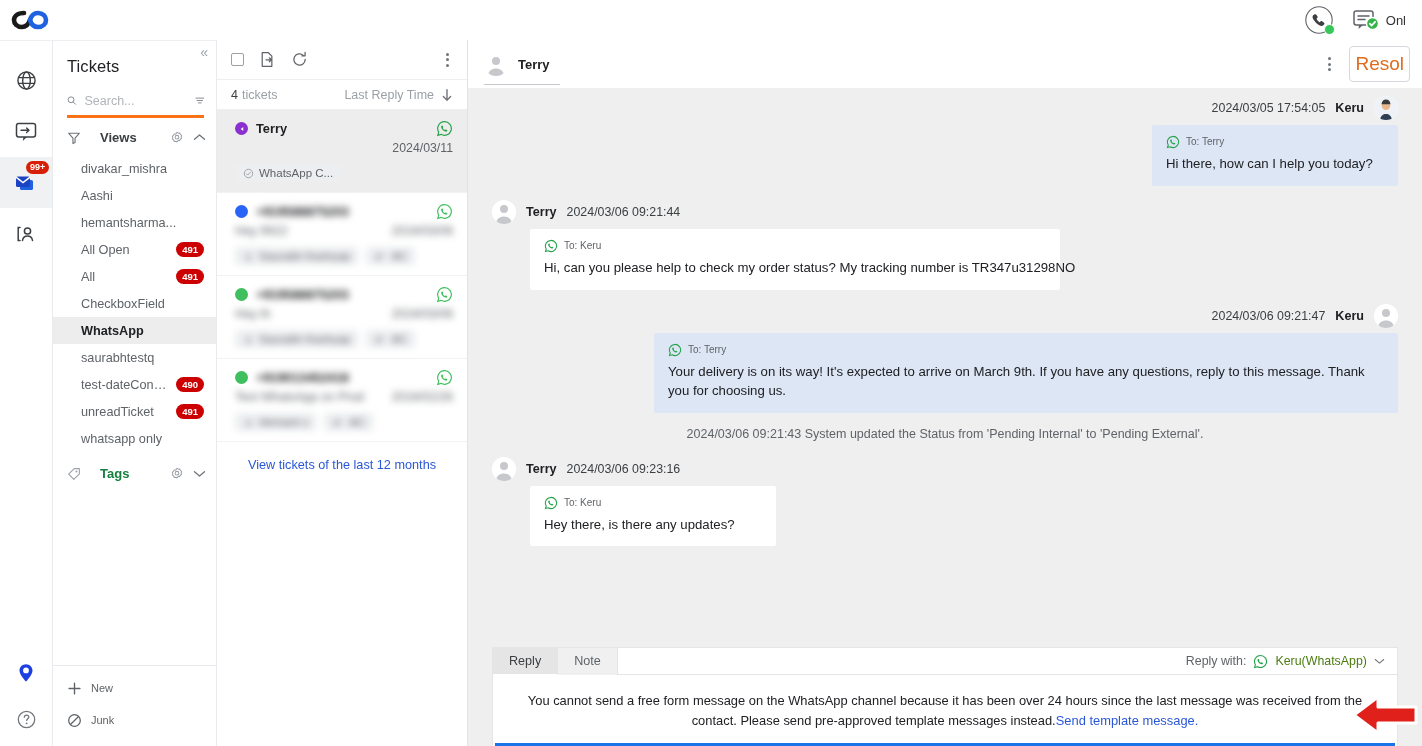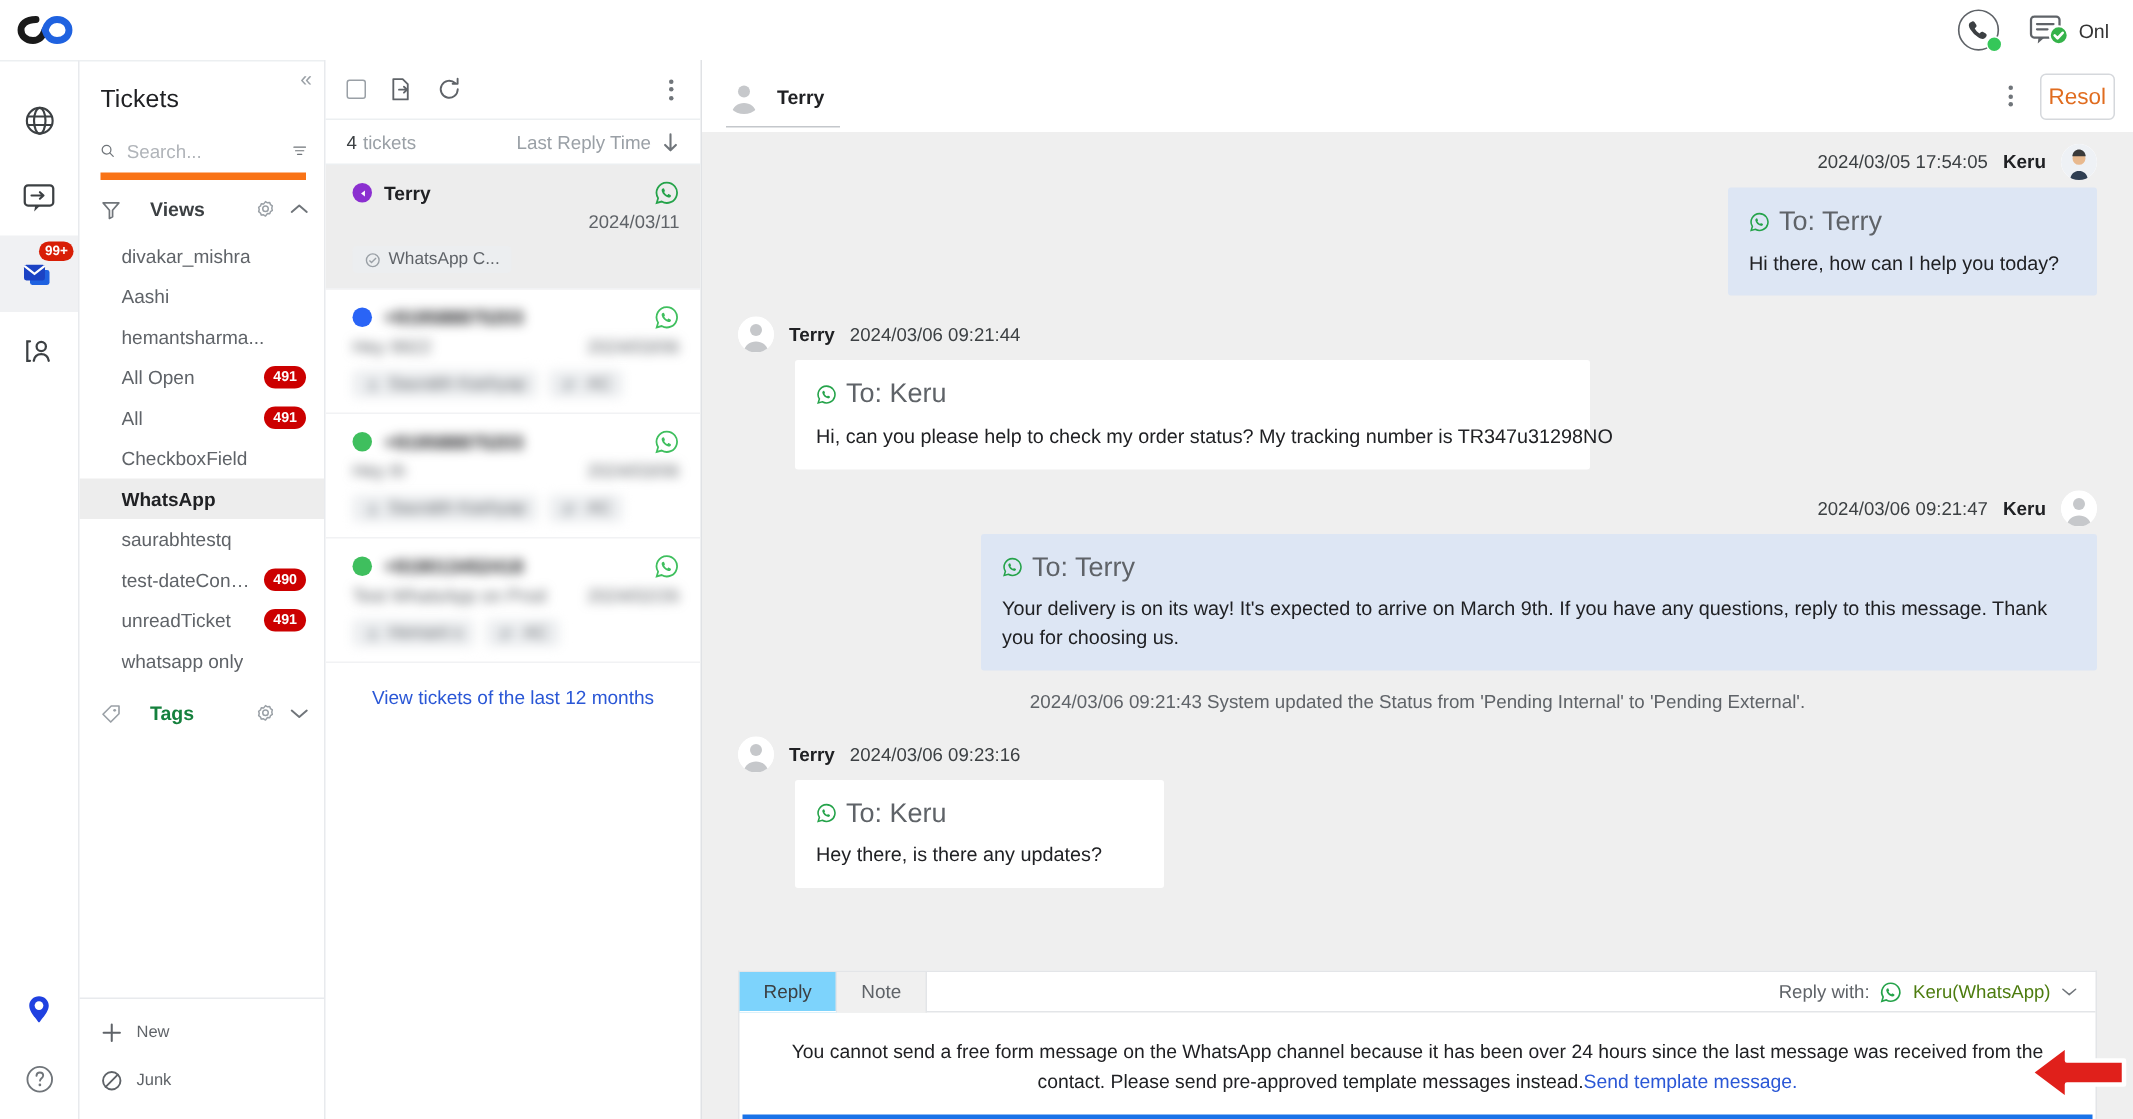--- a/index.html
+++ b/index.html
@@ -62,21 +62,21 @@
   .views-head {
     padding: 16px 14px 0 14px; position: relative;
   }
   .collapse-btn {
     position: absolute; right: 8px; top: 4px; color: #9aa0a6; font-size: 14px;
     cursor: pointer; line-height: 1;
   }
   .views-title { font-size: 16.5px; color: #202124; font-weight: 400; letter-spacing: .1px; }
   .search-row {
     margin: 17px 12px 0 14px; display: flex; align-items: center; gap: 8px;
-    border-bottom: 5px solid #f97316; padding-bottom: 7px;
+    border-bottom: 3px solid #f97316; padding-bottom: 7px;
   }
   .search-input {
     border: 0; outline: 0; flex: 1 1 auto; font-size: 12.5px; color: #5f6368;
     font-family: "Liberation Sans", sans-serif; background: transparent; min-width: 0;
   }
   .search-input::placeholder { color: #b0b4b9; }
   .section-row {
     display: flex; align-items: center; gap: 19px;
     padding: 12px 10px 10px 14px; cursor: pointer;
   }
@@ -161,54 +161,54 @@
   }
   .conv-tab { display: flex; align-items: center; gap: 10px; height: 48px;
               padding: 0 14px 0 0; position: relative; }
   .conv-tab-name { font-size: 13px; font-weight: bold; color: #202124; }
   .conv-tab-underline { position: absolute; left: 0; bottom: 3px; width: 76px; height: 1.5px; background: #c4c7cb; }
   .conv-head-sp { flex: 1 1 auto; }
   .kebab-v { display: flex; flex-direction: column; gap: 2.5px; cursor: pointer; padding: 4px; }
   .kebab-v i { width: 3px; height: 3px; border-radius: 50%; background: #70757a; display: block; }
   .resolve-btn {
     border: 1px solid #d5d8dc; border-radius: 4px; background: #fff;
-    color: #e06c1f; font-size: 15px; padding: 6px 5px; white-space: nowrap;
+    color: #e06c1f; font-size: 19px; padding: 6px 5px; white-space: nowrap;
     cursor: pointer; margin-left: 14px; font-family: "Liberation Sans", sans-serif;
   }
 
   .conv-body { flex: 1 1 auto; overflow: hidden; padding: 8px 24px 0 24px; min-height: 0; }
 
   .msg { margin-bottom: 14px; }
   .msg-meta { display: flex; align-items: center; gap: 10px; margin-bottom: 5px; }
   .msg.out .msg-meta { justify-content: flex-end; }
   .msg-who { font-size: 12.6px; font-weight: bold; color: #202124; }
   .msg-time { font-size: 12.4px; color: #3c4043; }
   .bubble {
     border-radius: 2px; padding: 10px 14px 12px 14px;
     font-size: 13.2px; color: #202124; line-height: 1.42;
     max-width: 745px;
   }
   .bubble.in { background: #ffffff; margin-left: 38px; }
   .bubble.out { background: #dde6f4; margin-left: auto; }
   .bubble-to {
-    display: flex; align-items: center; gap: 6px; font-size: 18px;
+    display: flex; align-items: center; gap: 6px; font-size: 10px;
     color: #5f6368; margin-bottom: 6px;
   }
   .sysline { text-align: center; font-size: 12.5px; color: #5f6368; margin: 14px 0 16px 0; }
 
   
   .composer { flex: 0 0 auto; background: #efefef; padding: 0 24px; }
   .comp-card { background: #fff; border: 1px solid #e3e5e8; border-bottom: 0; }
   .comp-tabs { display: flex; align-items: center; height: 27px; border-bottom: 1px solid #e3e5e8; position: relative; }
   .ctab {
     font-size: 12.6px; color: #5f6368; padding: 0 16px; height: 27px;
     display: flex; align-items: center; cursor: pointer; background: #f0f0f0;
     border-right: 1px solid #e3e5e8;
   }
-  .ctab.active { background: #7dd3fc; color: #3c4043; border-bottom: 1px solid #fff; margin-bottom: -1px; }
+  .ctab.active { background: #e5e5e5; color: #3c4043; border-bottom: 1px solid #fff; margin-bottom: -1px; }
   .ctab-sp { flex: 1 1 auto; }
   .replywith {
     display: flex; align-items: center; gap: 7px; padding-right: 12px;
     font-size: 12.4px; color: #5f6368; cursor: pointer;
   }
   .replywith .chan { color: #4d7c0f; }
   .warn {
     padding: 16px 30px 12px 30px; text-align: center; font-size: 12.9px;
     color: #202124; line-height: 1.55;
   }

